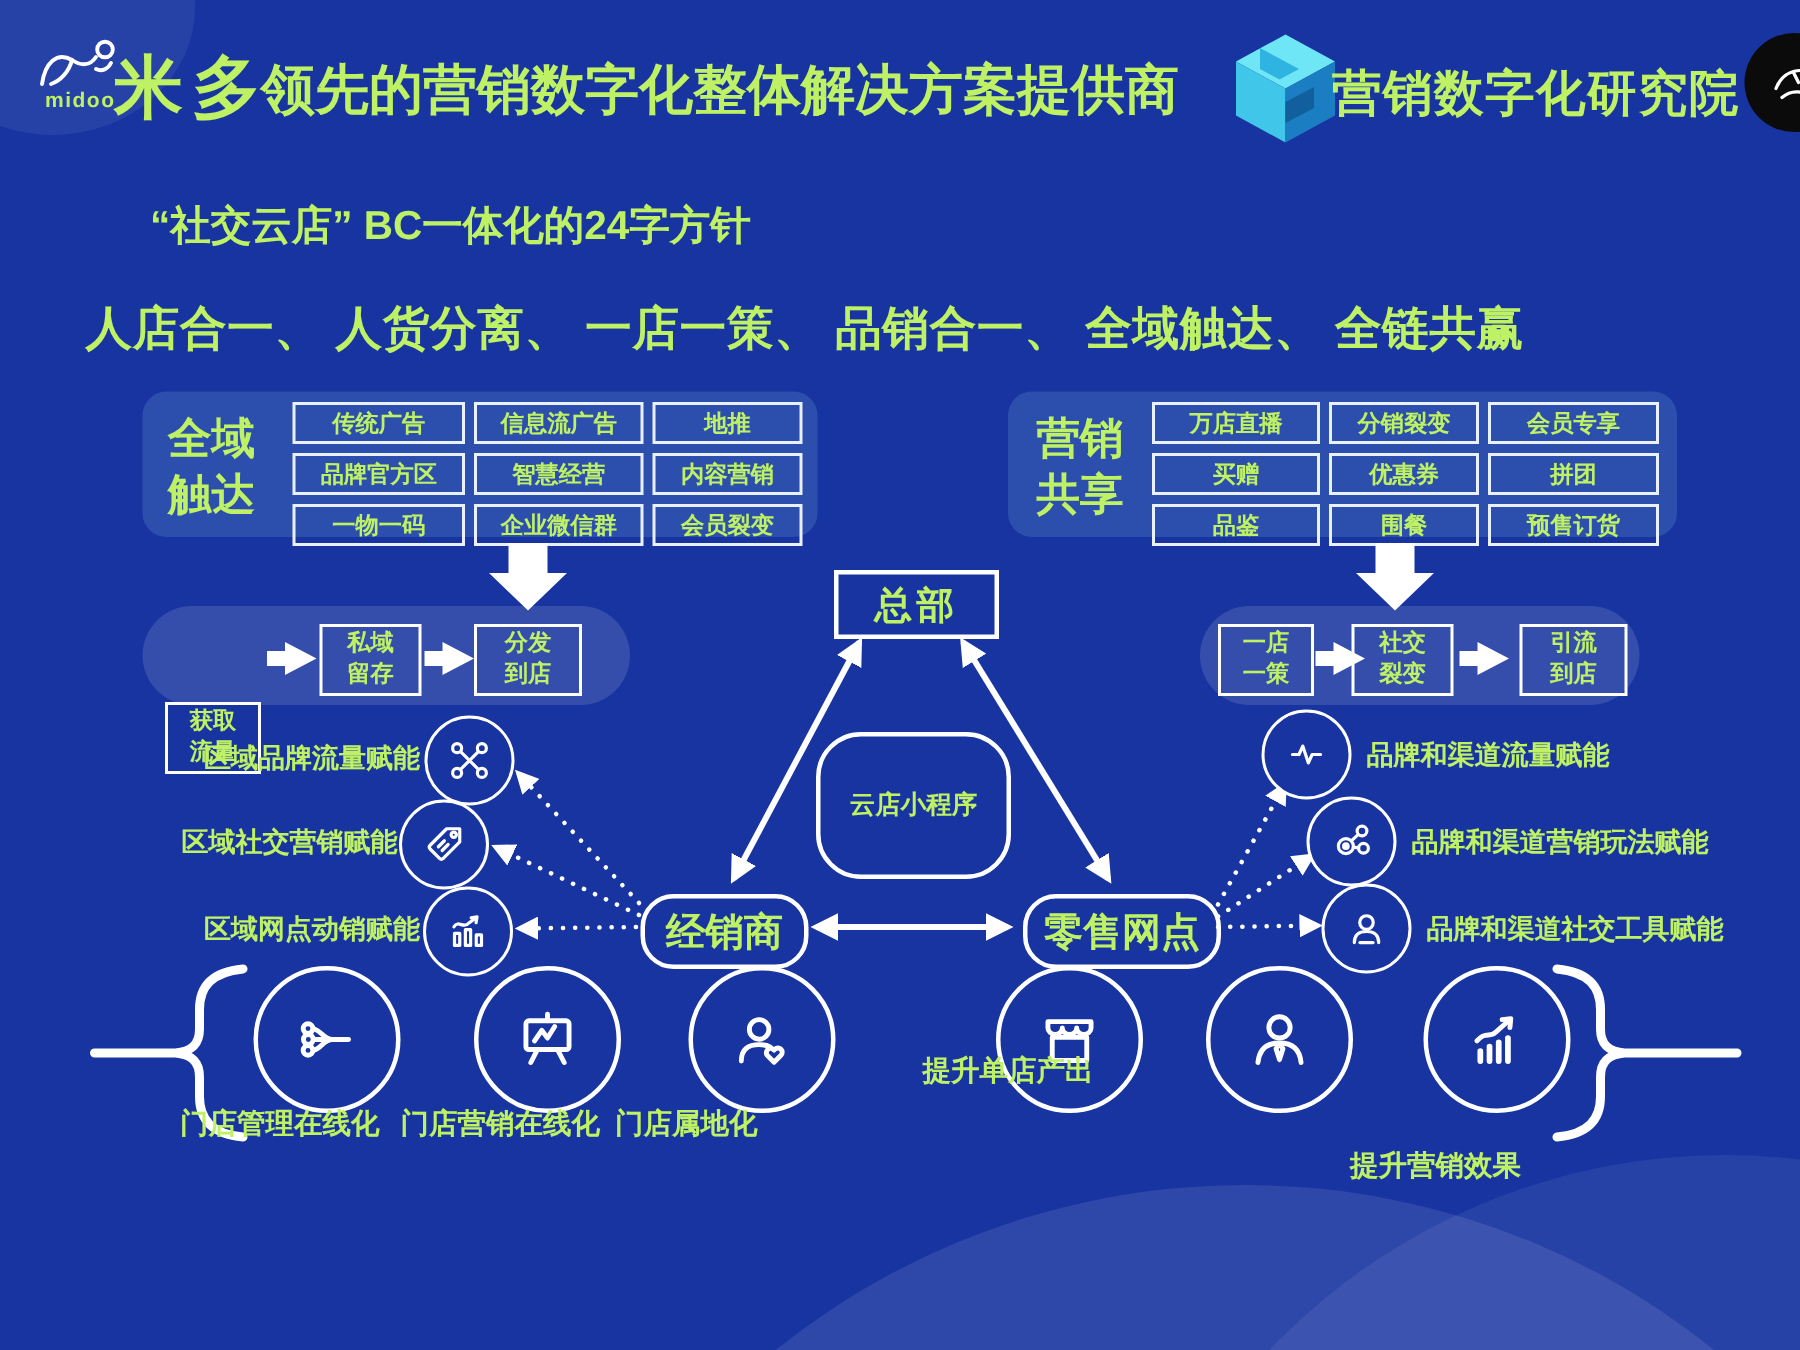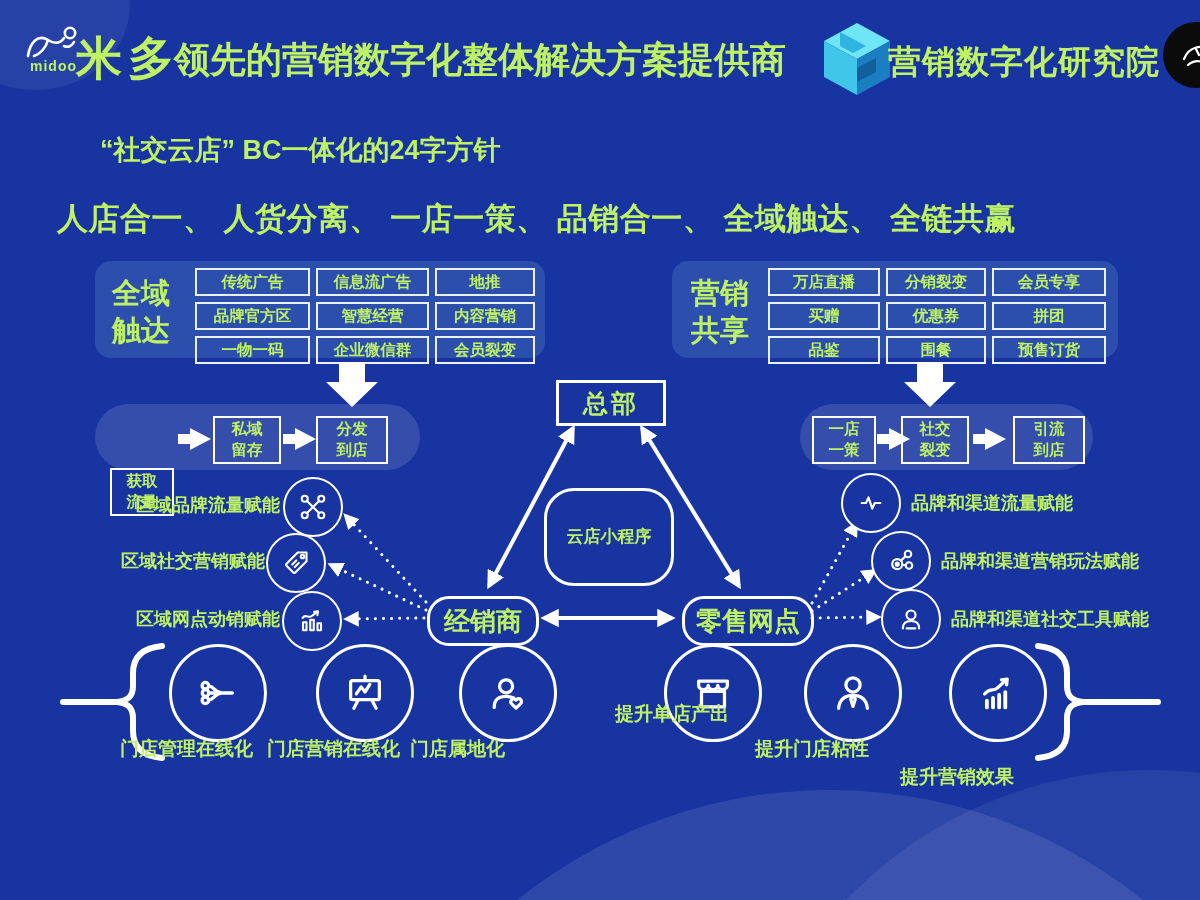--- a/index.html
+++ b/index.html
@@ -316,21 +316,20 @@
   </div>
   <div class="abs blabel" style="left:615px;top:701px;">提升单店产出</div>
 
   <div class="abs bcircle" style="left:804px;top:644px;">
     <svg class="ico" width="46" height="46" viewBox="0 0 24 24">
       <circle cx="12" cy="7.8" r="3.7"></circle>
       <path d="M4.5 20 C5 14.8 8 13.2 12 13.2 C16 13.2 19 14.8 19.5 20"></path>
       <path d="M12 13.4 L10.8 15.2 L12 19 L13.2 15.2 Z"></path>
     </svg>
   </div>
-  <div class="abs blabel" style="left:755px;top:736px;">提升门店粘性</div>
 
   <div class="abs bcircle" style="left:949px;top:644px;">
     <svg class="ico" width="46" height="46" viewBox="0 0 24 24">
       <path d="M6.2 19.5 V16 M9.4 19.5 V14.5 M12.6 19.5 V13 M15.8 19.5 V11.5" stroke-width="2"></path>
       <path d="M5 12.5 C8 9 9.5 11.5 11.5 9.5 L16.2 5.3"></path>
       <path d="M16.8 4.8 l-3 .3 M16.8 4.8 l-.3 3"></path>
     </svg>
   </div>
   <div class="abs blabel" style="left:900px;top:764px;">提升营销效果</div>
 

